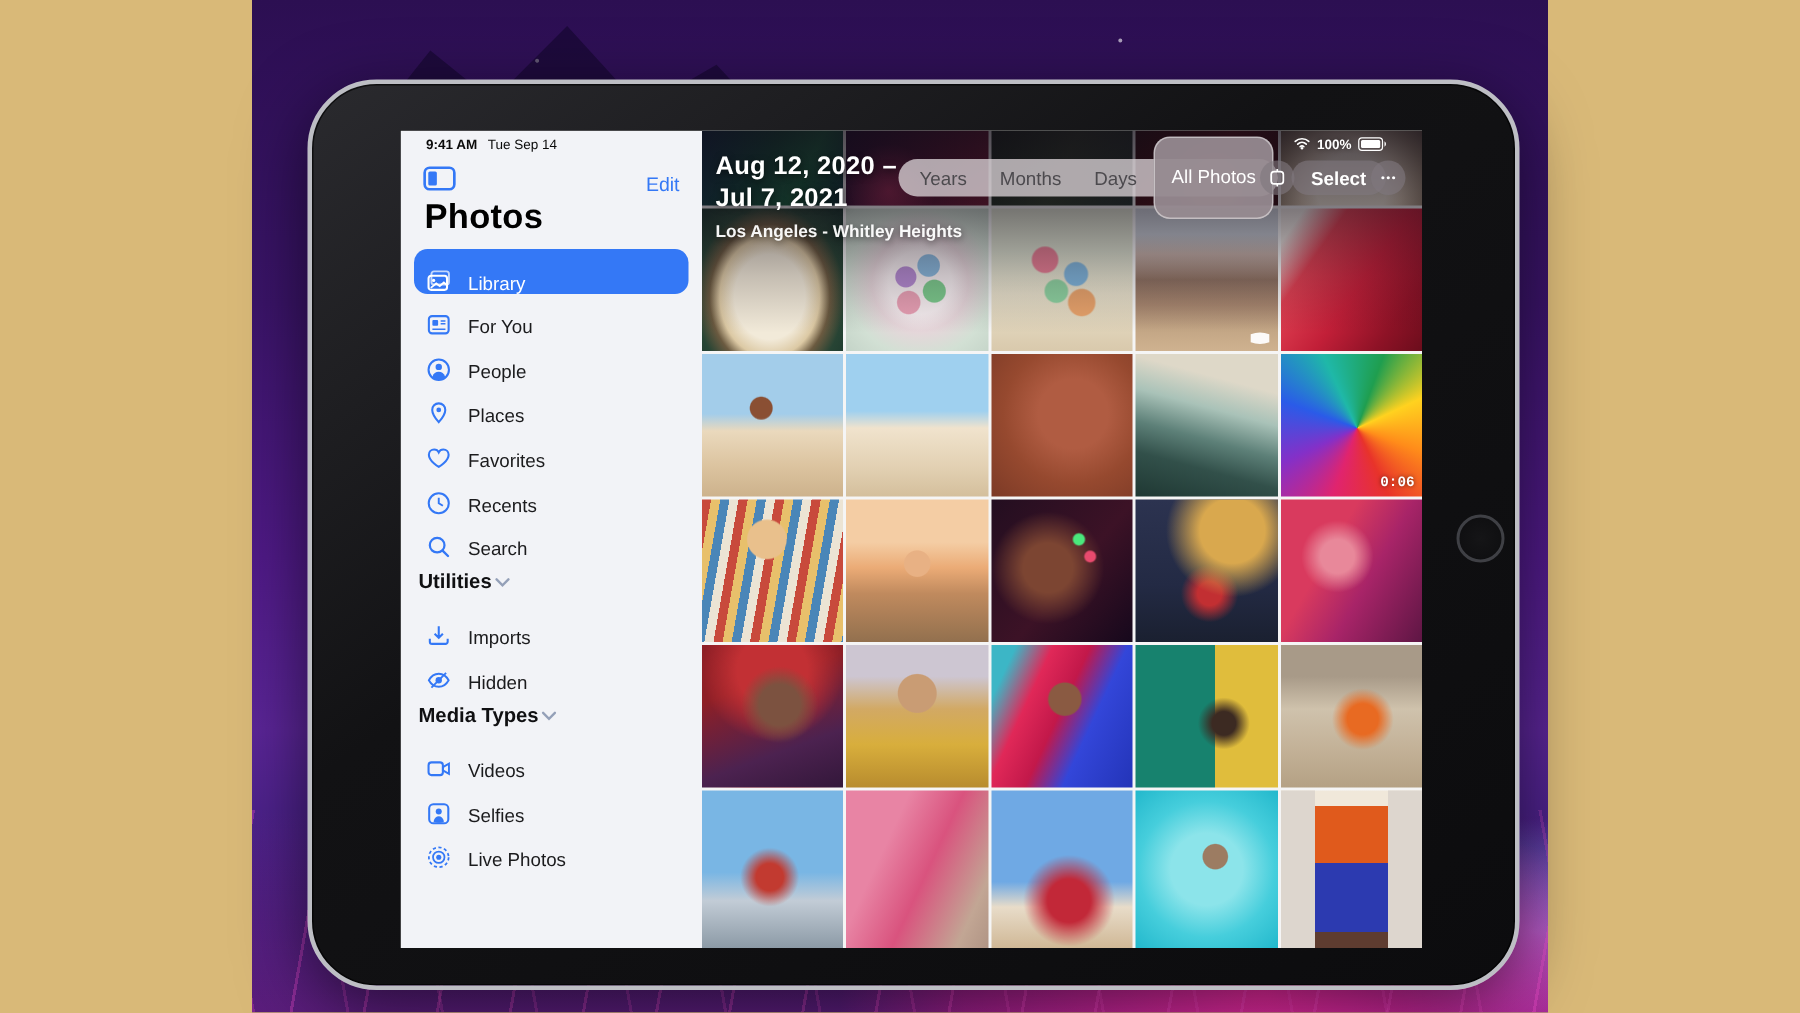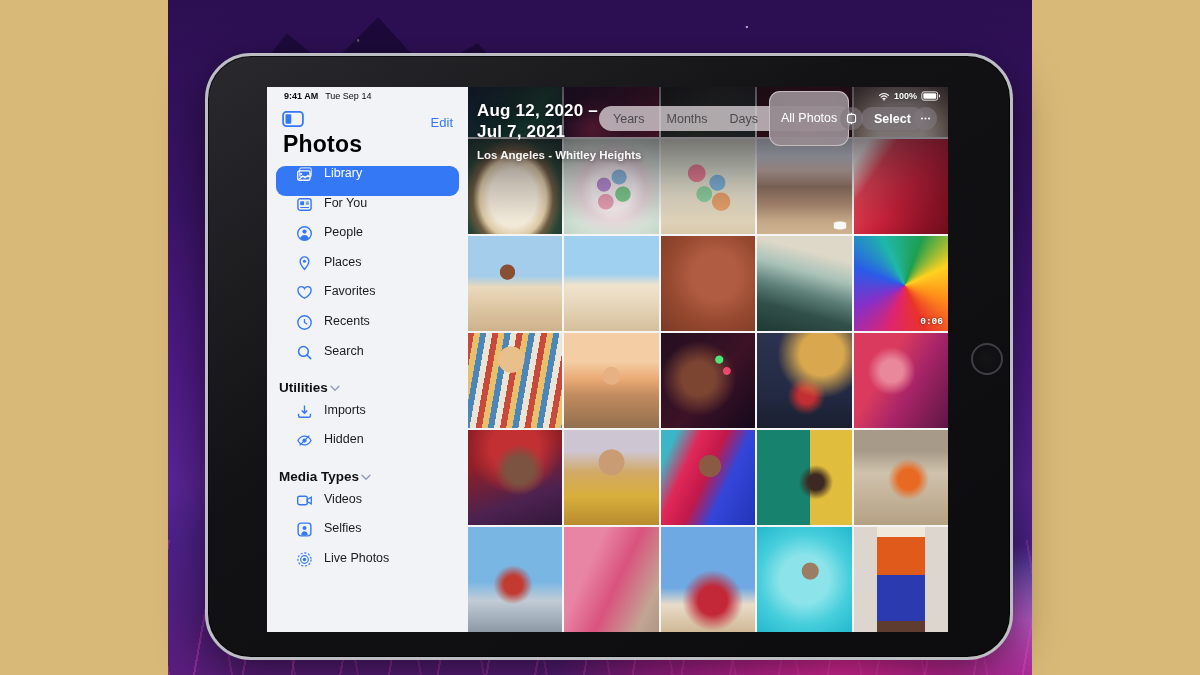--- a/index.html
+++ b/index.html
@@ -36,21 +36,21 @@
 
   
   .sidebar{width:201px;flex:none;background:#f2f3f7;position:relative;}
   .statusbar-left{position:absolute;left:17px;top:4px;display:flex;gap:7px;font-size:9px;color:#0a0a0a;}
   .statusbar-left .t{font-weight:bold;}
   .toggle{position:absolute;left:15px;top:23px;width:22px;height:18px;color:#3478f6;}
   .toggle svg,.ic svg,.cicon svg,.sbicon svg{width:100%;height:100%;display:block;}
   .edit{position:absolute;right:15px;top:28px;font-size:13px;color:#3478f6;cursor:default;padding-left:12px;}
   .photos-title{position:absolute;left:16px;top:44px;font-size:23px;font-weight:bold;color:#000;letter-spacing:.2px;}
   .sidebar-list{position:absolute;top:79px;left:9px;right:9px;}
-  .row{height:29.6px;display:flex;align-items:flex-start;padding:0 20px;border-radius:9px;box-sizing:border-box;}
+  .row{height:29.6px;display:flex;align-items:flex-end;padding:0 8px;border-radius:9px;box-sizing:border-box;}
   .row .ic{width:17px;height:17px;margin-right:11px;color:#3478f6;flex:none;}
   .row .lbl{font-size:12.5px;color:#1b1b1d;white-space:nowrap;}
   .row.selected{background:#3478f6;}
   .row.selected .ic{color:#fff;}
   .row.selected .lbl{color:#fff;}
   .sectionrow{height:29.6px;display:flex;align-items:center;justify-content:flex-start;padding:0 6px 0 3px;}
   .sectionrow .lbl{font-weight:bold;font-size:13.5px;color:#101012;}
   .sectionrow .ic{width:14px;height:14px;color:#94a0b8;}
 
   
@@ -72,21 +72,21 @@
   .seg{font-size:12.5px;color:#4c4a4e;padding:0 11px;white-space:nowrap;}
   .seg.sel{background:rgba(150,138,144,.95);color:#fff;font-weight:normal;border-radius:11px;height:21px;
     line-height:21px;padding:17px 12px;box-shadow:inset 0 0 0 1px rgba(255,255,255,.45);}
   .ctrl-circle{position:absolute;width:23px;height:23px;border-radius:50%;background:rgba(128,120,126,.62);
     color:#fff;display:flex;align-items:center;justify-content:center;}
   .ctrl-circle .cicon{width:13px;height:13px;}
   #zoomBtn{left:372px;top:20px;}
   #moreBtn{left:446px;top:20px;}
   .select-btn{position:absolute;left:393px;top:20px;height:23px;padding:0 13px;border-radius:12px;
     background:rgba(128,120,126,.62);color:#fff;font-size:12.5px;font-weight:bold;display:flex;align-items:center;}
-  .statusbar-right{position:absolute;right:7px;top:4px;display:flex;align-items:center;gap:4px;color:#fff;
+  .statusbar-right{position:absolute;right:23px;top:4px;display:flex;align-items:flex-start;gap:4px;color:#fff;
     font-size:9px;font-weight:bold;text-shadow:0 0 3px rgba(0,0,0,.45);}
   .sbicon{display:block;}
   .sbicon.wifi{width:12px;height:9px;}
   .sbicon.batt{width:20px;height:10px;}
 </style>
 </head>
 <body>
 
 <div class="wallpaper">
   <div class="peaks"></div>

